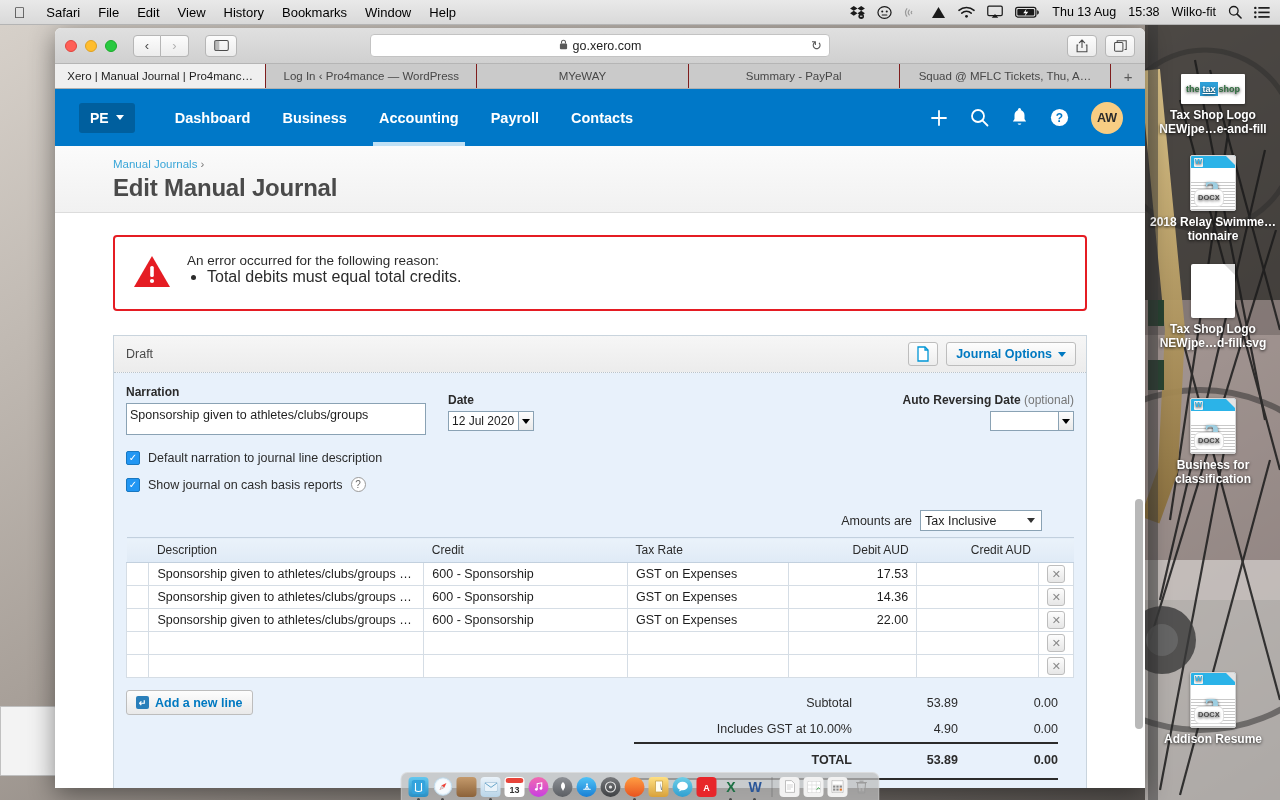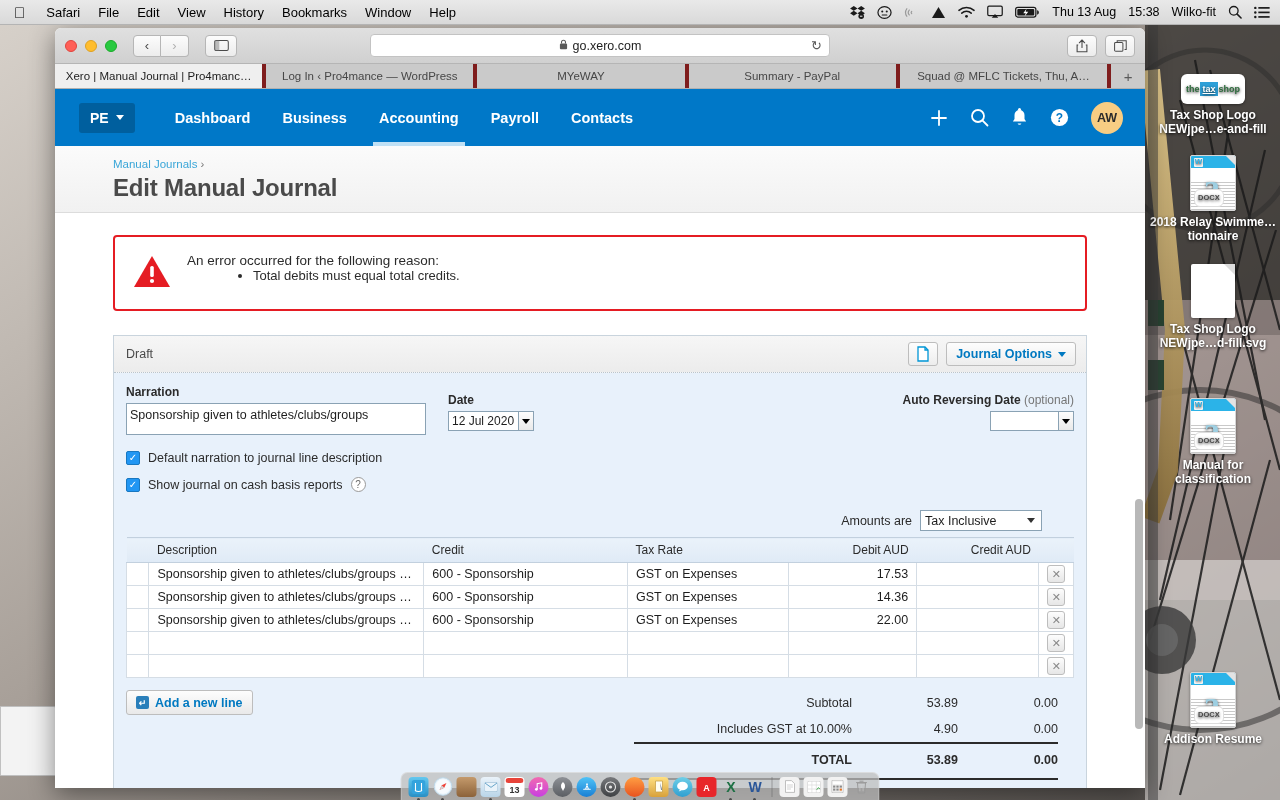--- a/index.html
+++ b/index.html
@@ -102,21 +102,21 @@
   
   #tabbar {
     height: 25px; display: flex;
     background: #cfcfcf;
     border-bottom: 1px solid #b0b0b0;
   }
   .tab {
     flex: 1 1 0; min-width: 0;
     display: flex; align-items: center; justify-content: center;
     font-size: 11.5px; color: #474747;
-    border-right: 4px solid #7f1d1d;
+    border-right: 1px solid #7f1d1d;
     background: #cacaca;
     padding: 0 8px;
     white-space: nowrap; overflow: hidden; text-overflow: ellipsis;
   }
   .tab.active { background: #efefef; color: #1d1d1d; }
   .tab span { overflow:hidden; text-overflow:ellipsis; white-space:nowrap; }
   #tab-add {
     width: 34px; display:flex; align-items:center; justify-content:center;
     background: #cacaca; font-size: 15px; color:#5a5a5a;
   }
@@ -164,21 +164,21 @@
   
   #errbox {
     border: 2px solid #e51c23; border-radius: 4px;
     padding: 16px 18px; display:flex; gap:16px; align-items:flex-start;
     margin-bottom: 24px;
     background:#fff;
   }
   #err-icon { flex: 0 0 auto; margin-top:2px;}
   #err-text .etitle { font-size: 13.5px; color:#2b2b2b; }
   #err-text ul { margin:0; padding-left: 20px; }
-  #err-text li { font-size: 13px; color:#2b2b2b;margin-left:46px; }
+  #err-text li { font-size: 16px; color:#2b2b2b; }
 
   
   #panel { border:1px solid #c9d4dd; background:#e8f1fb; }
   #panel-head {
     background: linear-gradient(#f6f6f6,#ececec);
     border-bottom: 1px dotted #b9c4cd;
     height: 37px; display:flex; align-items:center; padding: 0 10px 0 12px;
   }
   #draft-label { font-size: 12.5px; color:#4a4a4a; }
   #panel-head-right { margin-left:auto; display:flex; align-items:center; gap:8px;}
@@ -329,21 +329,21 @@
   }
   .docx .fold { position:absolute; right:0; top:0; border-top:9px solid #e3e3e3; border-left:9px solid transparent;}
 
   .svgfile {
     width: 44px; height:54px; background:#fff; border-radius:2px;
     box-shadow: 0 1px 3px rgba(0,0,0,0.4); position:relative;
   }
   .svgfile .fold { position:absolute; right:0; top:0; border-top:11px solid #dcdcdc; border-left:11px solid transparent;}
 
   .taxshop {
-    width: 64px; height: 30px; background:#fff; border-radius:6px;
+    width: 64px; height: 30px; background:#fff; border-radius:1px;
     display:flex; align-items:center; justify-content:center;
     box-shadow: 0 1px 3px rgba(0,0,0,0.4);
     font-size: 9px; font-weight:bold; color:#2f6d3e; white-space:nowrap;
   }
   .taxshop .mid { background:#2fa0d8; color:#fff; padding: 0 2px; margin: 16px 1px; text-decoration: underline;}
 
   
   #dock {
     position:absolute; left:50%; transform:translateX(-50%); bottom:0;
     height: 28px; display:flex; align-items:center; gap:4px;
@@ -450,21 +450,21 @@
     <span class="docx">
       <span class="topbar">
           <span class="w">W</span>
         </span>
       <span class="lines"><i></i><i></i><i></i><i></i><i></i><i></i><i></i><i></i><i></i><i></i></span>
       <span class="a">a</span>
       <span class="badge">DOCX</span>
       <span class="fold"></span>
     </span>
   </span>
-  <span class="cap">Manual for classification</span>
+  <span class="cap">Business for classification</span>
 </div>
 
 <div class="deskicon" style="left:1148px; top:672px;">
   <span class="glyph">
     <span class="docx">
       <span class="topbar">
           <span class="w">W</span>
         </span>
       <span class="lines"><i></i><i></i><i></i><i></i><i></i><i></i><i></i><i></i><i></i><i></i></span>
       <span class="a">a</span>

